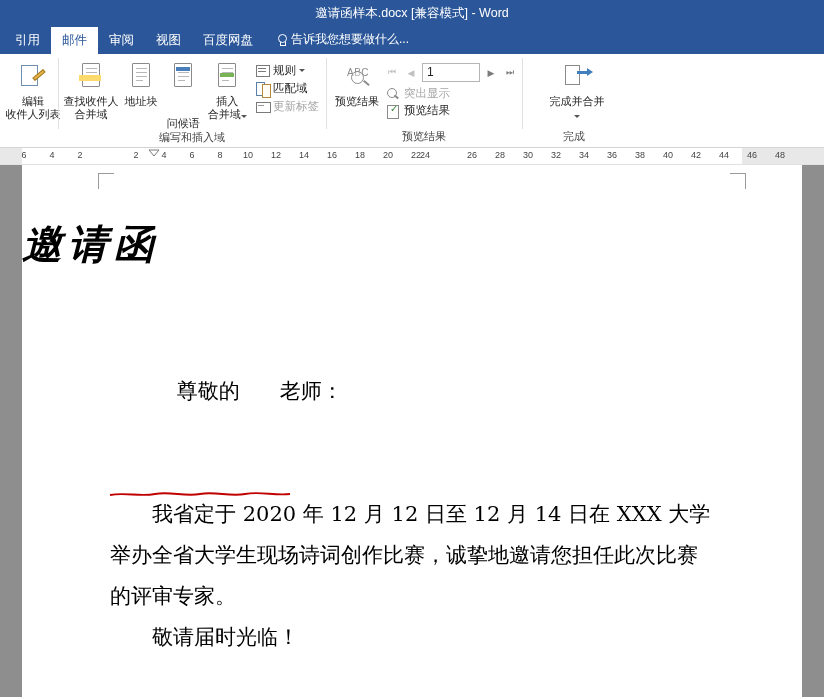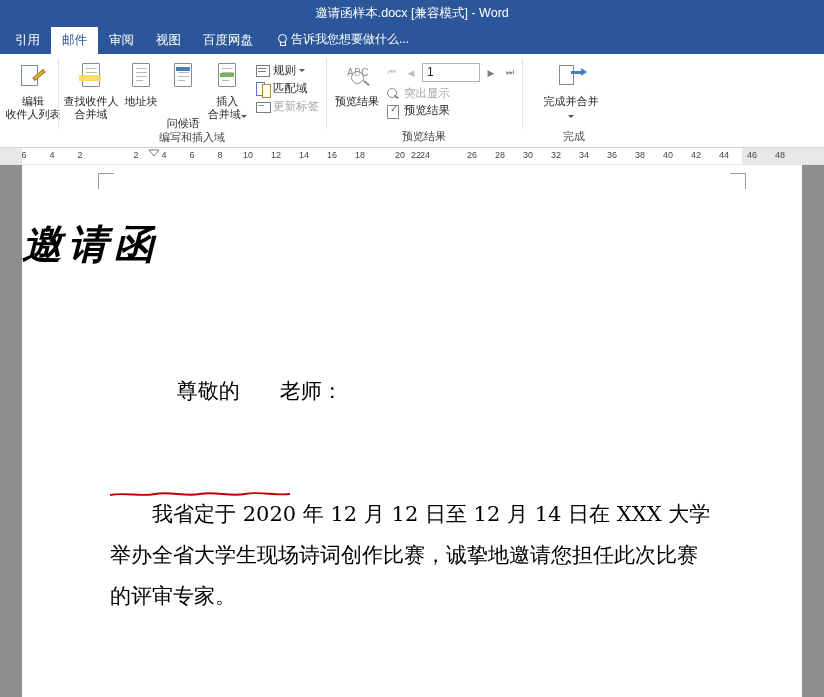--- a/index.html
+++ b/index.html
@@ -586,21 +586,21 @@
         <div class="findline">
           <span class="mini-ico check"></span>
           <span>预览结果</span>
         </div>
       </div>
     </div>
     <div class="group-title">预览结果</div>
   </div>
 
   <div class="group" style="width:104px;">
-    <div class="group-body" style="justify-content:flex-start;">
+    <div class="group-body" style="justify-content:flex-end;">
       <div class="bigbtn" style="width:90px;">
         <div class="icon-box">
           <div class="finish-icon">
             <div class="pg"></div>
             <div class="arrow"></div>
           </div>
         </div>
         <div class="lbl">完成并合并</div>
         <div class="lbl2"><span class="caret-sm"></span></div>
       </div>
@@ -620,21 +620,21 @@
   <span class="tick" style="left:80px;">2</span>
   <span class="tick" style="left:136px;">2</span>
   <span class="tick" style="left:164px;">4</span>
   <span class="tick" style="left:192px;">6</span>
   <span class="tick" style="left:220px;">8</span>
   <span class="tick" style="left:248px;">10</span>
   <span class="tick" style="left:276px;">12</span>
   <span class="tick" style="left:304px;">14</span>
   <span class="tick" style="left:332px;">16</span>
   <span class="tick" style="left:360px;">18</span>
-  <span class="tick" style="left:388px;margin-left:12px;">20</span>
+  <span class="tick" style="left:388px;">20</span>
   <span class="tick" style="left:416px;">22</span>
   <span class="tick" style="left:425px;">24</span>
   <span class="tick" style="left:472px;">26</span>
   <span class="tick" style="left:500px;">28</span>
   <span class="tick" style="left:528px;">30</span>
   <span class="tick" style="left:556px;">32</span>
   <span class="tick" style="left:584px;">34</span>
   <span class="tick" style="left:612px;">36</span>
   <span class="tick" style="left:640px;">38</span>
   <span class="tick" style="left:668px;">40</span>
@@ -660,17 +660,18 @@
       <div style="position:relative;">
         <span class="salutation">
           <span>尊敬的      老师：</span>
           <svg class="squiggle" viewBox="0 0 180 6" preserveAspectRatio="none">
             <path d="M0,4 C15,1 30,6 45,3 C60,0 75,6 90,3 C105,0 120,6 135,3 C150,0 165,5 180,3" fill="none" stroke="#c00000" stroke-width="1.8"></path>
           </svg>
         </span>
       </div>
 
       <p class="para">我省定于 2020 年 12 月 12 日至 12 月 14 日在 XXX 大学举办全省大学生现场诗词创作比赛，诚挚地邀请您担任此次比赛的评审专家。</p>
+      <p class="para2">敬请届时光临！</p>
 
     </div>
 
   </div>
 </div>
 
 </body></html>

